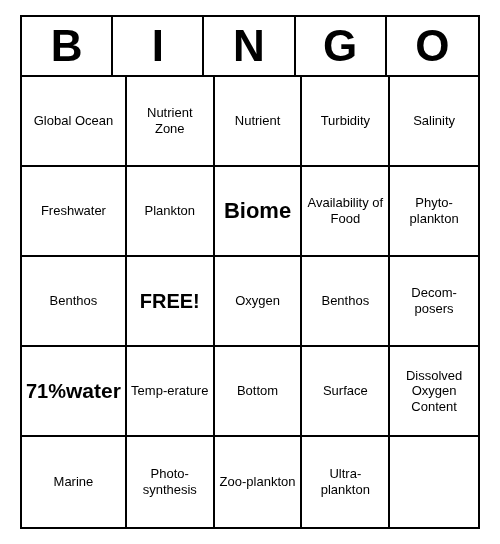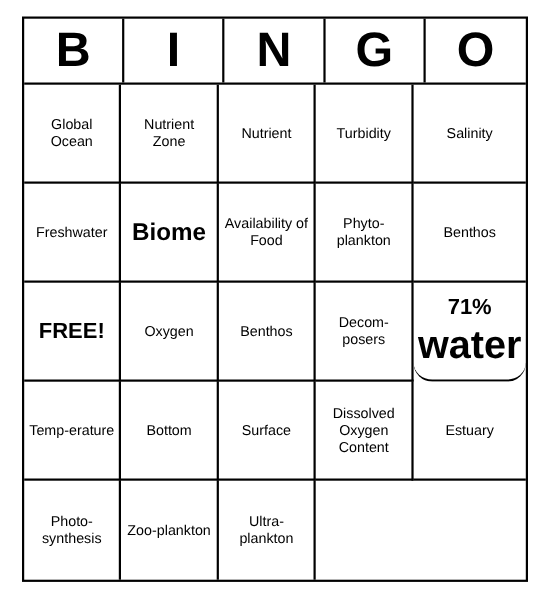--- a/index.html
+++ b/index.html
@@ -56,29 +56,28 @@
     .bingo-cell.large-text {
       font-size: 22px;
       font-weight: bold;
     }
     .bingo-cell.free-cell {
       font-size: 20px;
       font-weight: bold;
       text-align: center;
     }
     .bingo-cell.water-cell {
-      flex-direction: column;
-      border-radius: 17px;
+      flex-direction: row;
     }
     .water-percent {
       font-size: 20px;
       font-weight: bold;
     }
     .water-word {
-      font-size: 36px;
+      font-size: 21px;
       font-weight: bold;
     }
   </style>
 </head>
 <body>
 
 <div class="bingo-card">
   <div class="bingo-header">
   <div class="bingo-header-cell">B</div>
       <div class="bingo-header-cell">I</div>
@@ -86,34 +85,35 @@
       <div class="bingo-header-cell">G</div>
       <div class="bingo-header-cell">O</div>
     </div>
   <div class="bingo-grid">
   <div class="bingo-cell">Global Ocean</div>
       <div class="bingo-cell">Nutrient Zone</div>
       <div class="bingo-cell">Nutrient</div>
       <div class="bingo-cell">Turbidity</div>
       <div class="bingo-cell">Salinity</div>
       <div class="bingo-cell">Freshwater</div>
+      <div class="bingo-cell">Plankton</div>
       <div class="bingo-cell large-text">Biome</div>
       <div class="bingo-cell">Availability of Food</div>
       <div class="bingo-cell">Phyto-plankton</div>
       <div class="bingo-cell">Benthos</div>
       <div class="bingo-cell free-cell">FREE!</div>
       <div class="bingo-cell">Oxygen</div>
       <div class="bingo-cell">Benthos</div>
       <div class="bingo-cell">Decom-posers</div>
       <div class="bingo-cell water-cell">
         <span class="water-percent">71%</span>
         <span class="water-word">water</span>
       </div>
       <div class="bingo-cell">Temp-erature</div>
       <div class="bingo-cell">Bottom</div>
       <div class="bingo-cell">Surface</div>
       <div class="bingo-cell">Dissolved Oxygen Content</div>
-      <div class="bingo-cell">Estuary</div>
+      <div class="bingo-cell">Marine</div>
       <div class="bingo-cell">Photo-synthesis</div>
       <div class="bingo-cell">Zoo-plankton</div>
       <div class="bingo-cell">Ultra-plankton</div>
     </div>
 </div>
 
 </body></html>

